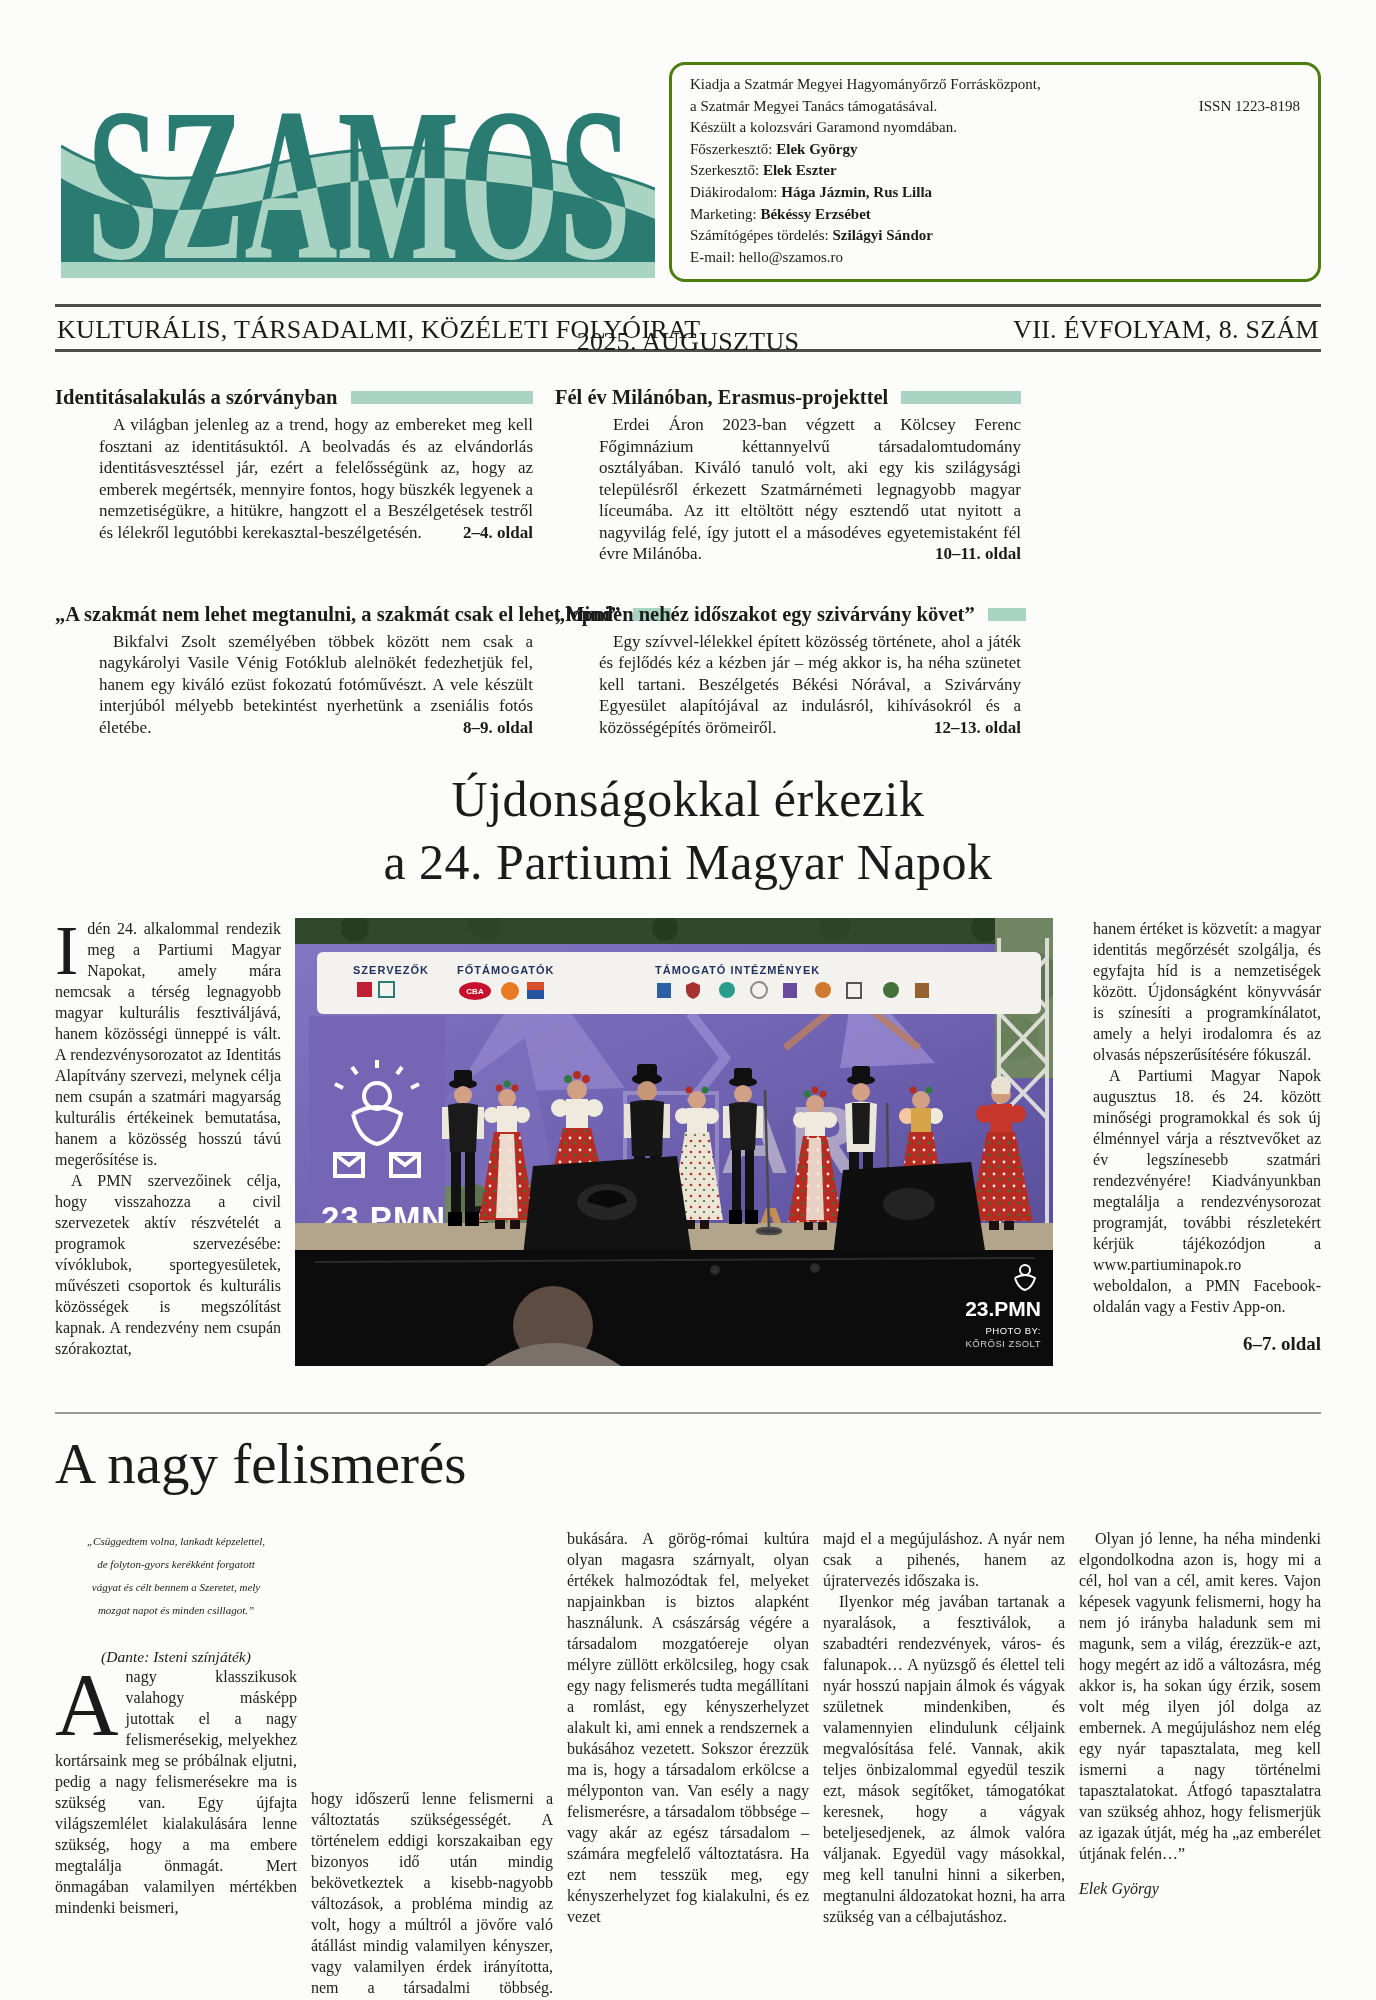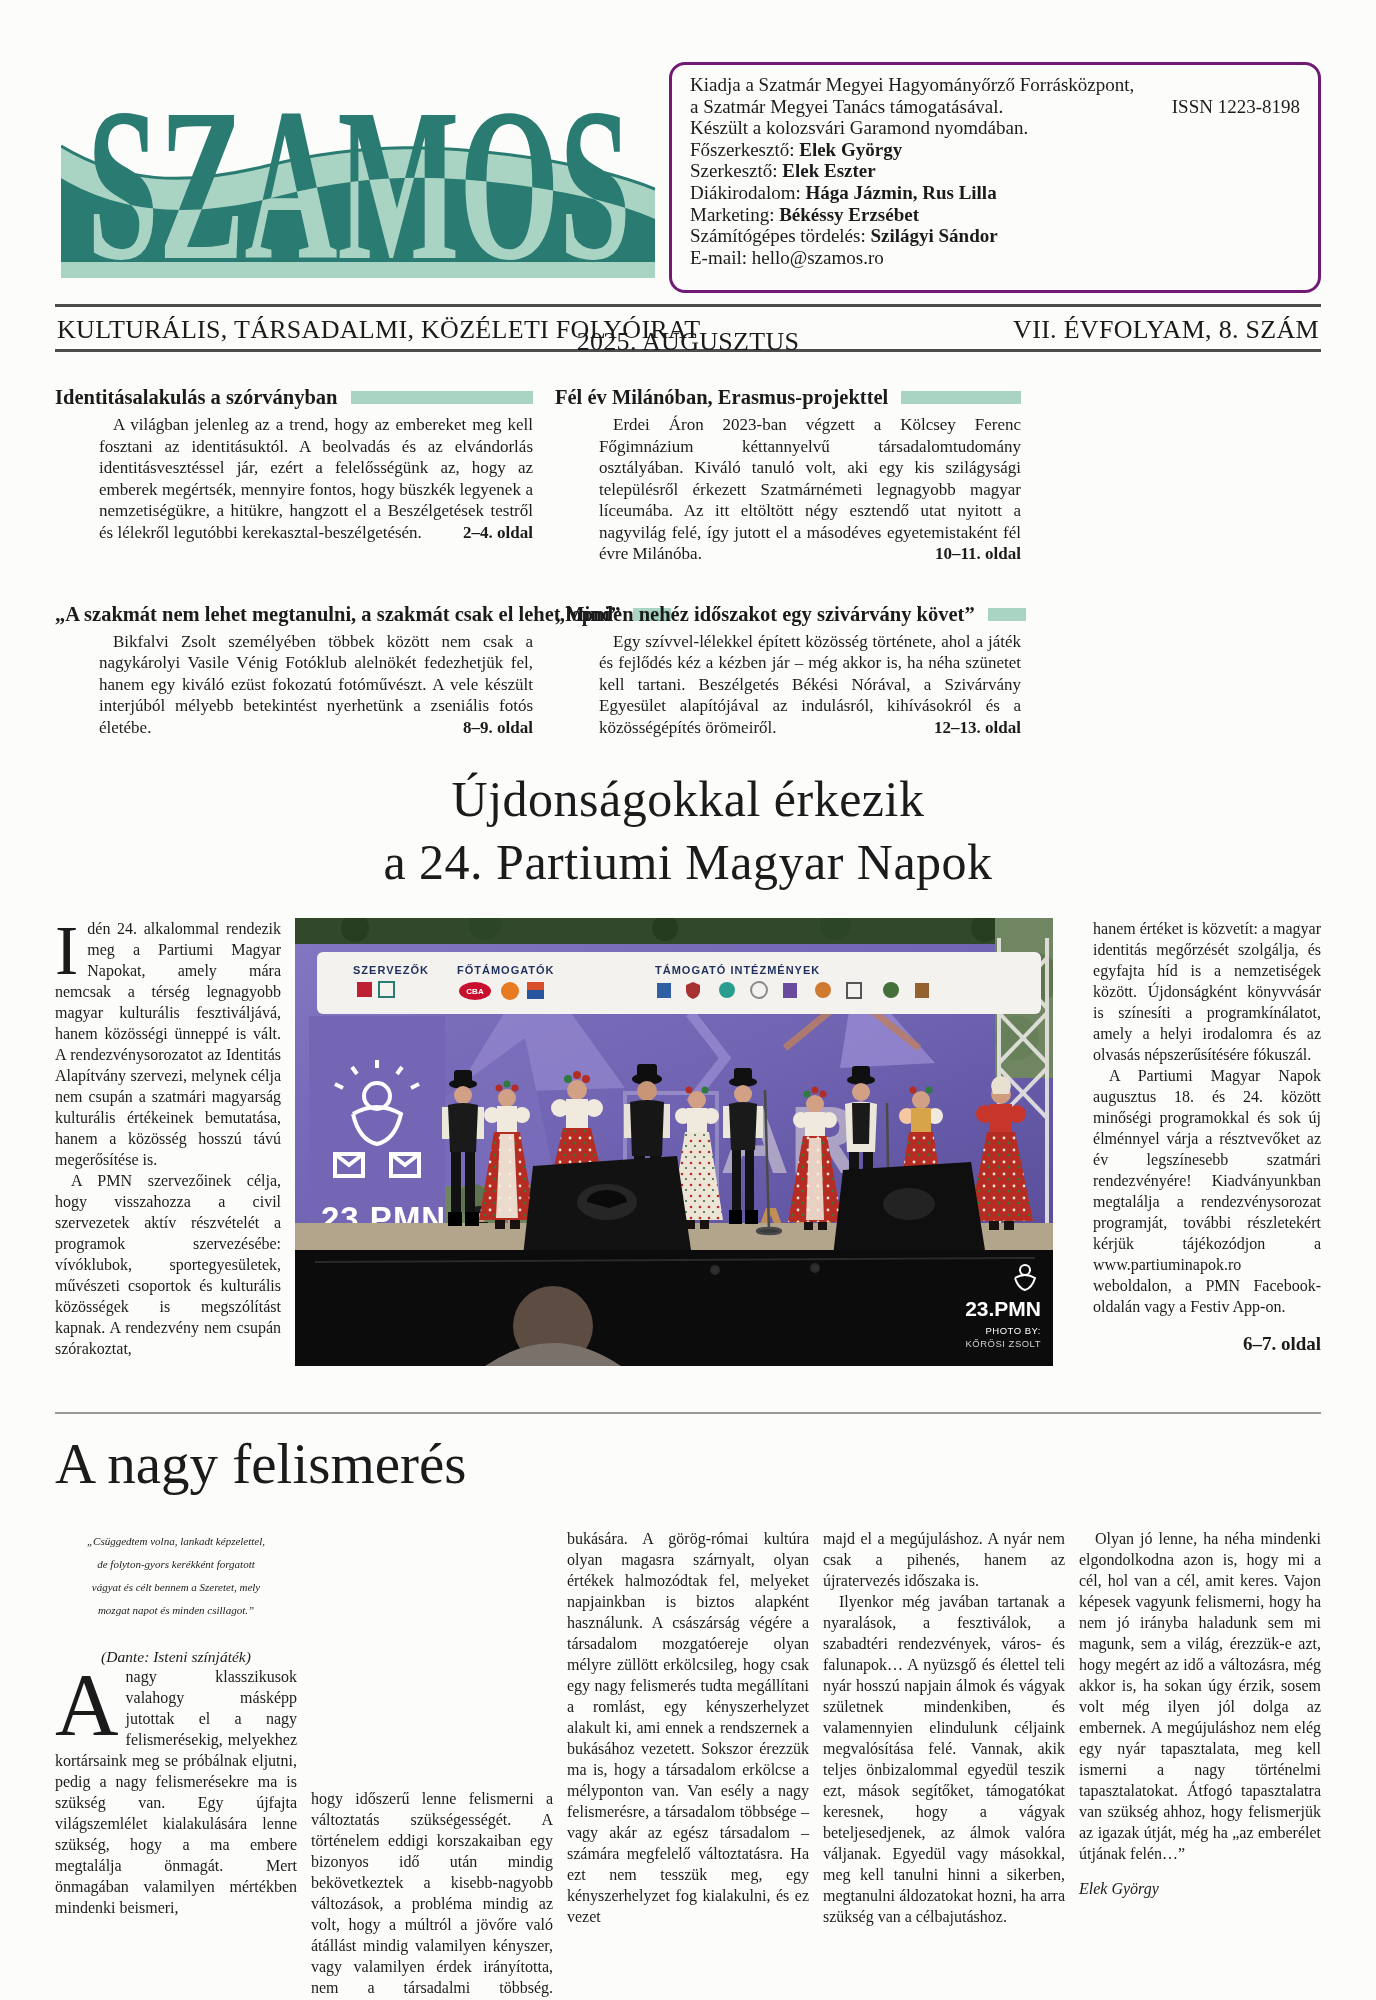--- a/index.html
+++ b/index.html
@@ -2,22 +2,22 @@
 <html lang="hu"><head>
 <meta charset="utf-8">
 <style>
   html,body{margin:0;padding:0;width:1376px;height:2000px;overflow:hidden;background:#fcfcfa;}
   body{font-family:"Liberation Serif","DejaVu Serif",serif;color:#1b1b1b;}
   .page{padding:54px 55px 0 55px;}
 
   
   .masthead{display:flex;justify-content:space-between;align-items:flex-start;height:236px;}
   .logo-wrap{width:594px;height:232px;margin-left:6px;}
-  .info-box{width:610px;border:3px solid #701a75;border-radius:16px;padding:9px 18px 22px 18px;
-            font-size:19px;line-height:21.6px;margin-top:8px;}
+  .info-box{width:610px;border:3px solid #4d7c0f;border-radius:16px;padding:9px 18px 11px 18px;
+            font-size:15px;line-height:21.6px;margin-top:8px;}
   .info-line2{display:flex;justify-content:space-between;}
   .info-box b{font-weight:bold;}
 
   
   .infobar{margin-top:14px;border-top:3px solid #4d4d4d;border-bottom:3px solid #4d4d4d;
            padding:8px 2px;position:relative;font-size:26px;letter-spacing:.3px;height:26px;}
   .infobar .ib-center{position:absolute;left:50%;transform:translateX(-50%);top:20px;}
   .infobar .ib-right{position:absolute;right:2px;top:8px;}
 
   

